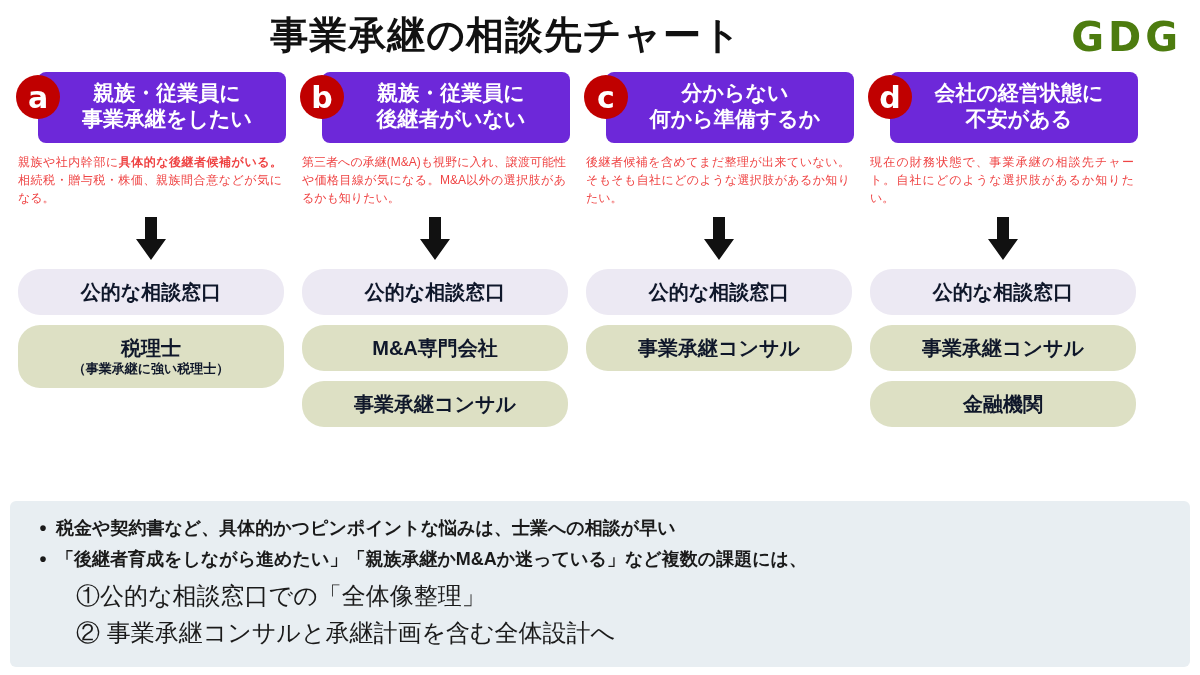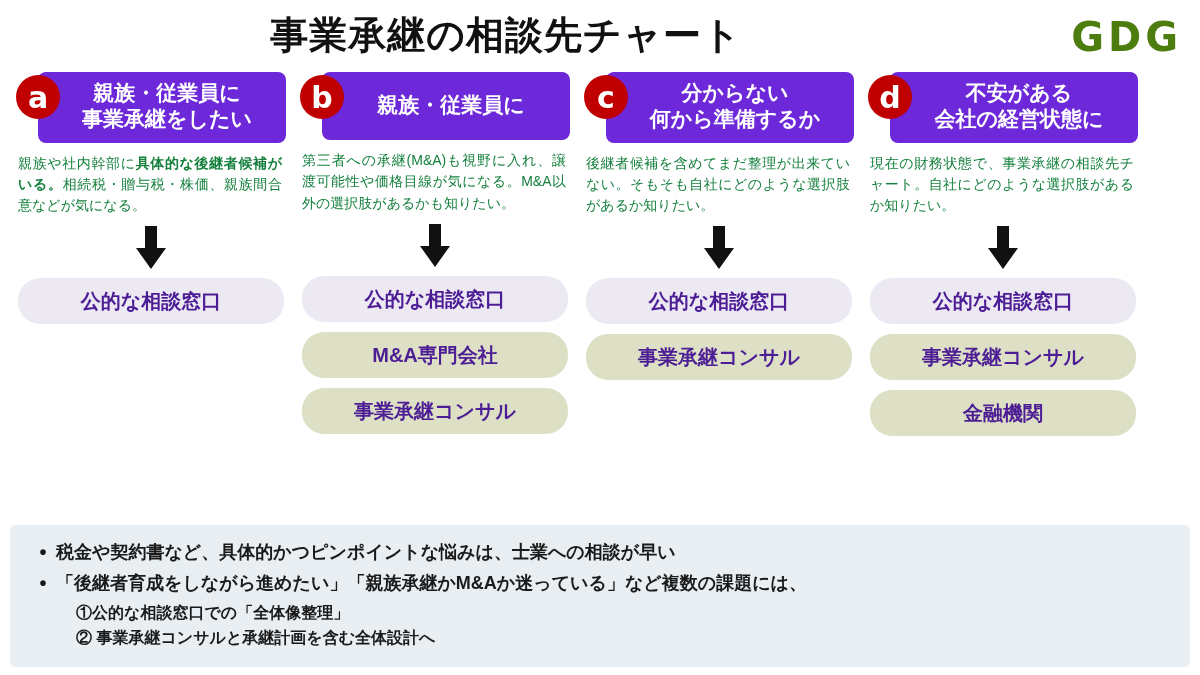--- a/index.html
+++ b/index.html
@@ -80,23 +80,23 @@
     font-weight: bold;
     display: flex;
     align-items: center;
     justify-content: center;
     font-family: "DejaVu Sans", sans-serif;
     z-index: 3;
   }
   .desc {
     margin-top: 10px;
     padding: 0 4px 0 2px;
-    font-size: 14px;
+    font-size: 12px;
     line-height: 1.52;
-    color: #15803d;
+    color: #ef4444;
     text-align: justify;
   }
   .desc b { font-weight: bold; }
 
   .arrow {
     display: block;
     margin: 10px auto 8px auto;
     width: 34px;
   }
   .arrow-wrap {
@@ -106,21 +106,21 @@
   }
 
   .pill {
     border-radius: 22px;
     text-align: center;
     font-size: 20px;
     font-weight: bold;
     padding: 11px 6px;
     margin: 0 2px 10px 2px;
     line-height: 1.2;
-    color: #4c1d95;
+    color: #0f172a;
   }
   .pill.public { background: #ece9f3; }
   .pill.green { background: #dde0c4; }
   .pill small {
     display: block;
     font-size: 13px;
     font-weight: bold;
     margin-top: 1px;
   }
 
@@ -143,22 +143,22 @@
     margin-bottom: 4px;
   }
   .bullet {
     width: 26px;
     flex: 0 0 26px;
     font-size: 20px;
     line-height: 1.35;
     text-align: center;
   }
   .f-sub {
-    font-size: 16px;
-    font-weight: bold;
+    font-size: 24px;
+    font-weight: normal;
     line-height: 1.55;
     padding-left: 46px;
   }
 </style>
 </head>
 <body>
 
 <div class="title">事業承継の相談先チャート</div>
 <div class="logo">GDG</div>
 
@@ -172,27 +172,29 @@
         <div>事業承継をしたい</div>
       </div>
     </div>
     <div class="desc"><span>親族や社内幹部に</span><b>具体的な後継者候補がいる。</b><span>相続税・贈与税・株価、親族間合意などが気になる。</span></div>
     <div class="arrow-wrap">
       <svg class="arrow" viewBox="0 0 34 44">
         <polygon points="11,0 23,0 23,22 32,22 17,43 2,22 11,22" fill="#111111"></polygon>
       </svg>
     </div>
     <div class="pill public"><span>公的な相談窓口</span></div>
+    <div class="pill green"><span>税理士</span><small>（事業承継に強い税理士）</small></div>
   </div>
 
   <div class="col">
     <div class="badge">b</div>
     <div class="head-box">
       <div>
         <div>親族・従業員に</div>
+        <div>後継者がいない</div>
       </div>
     </div>
     <div class="desc">第三者への承継(M&amp;A)も視野に入れ、譲渡可能性や価格目線が気になる。M&amp;A以外の選択肢があるかも知りたい。</div>
     <div class="arrow-wrap">
       <svg class="arrow" viewBox="0 0 34 44">
         <polygon points="11,0 23,0 23,22 32,22 17,43 2,22 11,22" fill="#111111"></polygon>
       </svg>
     </div>
     <div class="pill public"><span>公的な相談窓口</span></div>
     <div class="pill green"><span>M&amp;A専門会社</span></div>
@@ -214,22 +216,22 @@
       </svg>
     </div>
     <div class="pill public"><span>公的な相談窓口</span></div>
     <div class="pill green"><span>事業承継コンサル</span></div>
   </div>
 
   <div class="col">
     <div class="badge">d</div>
     <div class="head-box">
       <div>
+        <div>会社の経営状態に</div>
         <div>不安がある</div>
-        <div>会社の経営状態に</div>
       </div>
     </div>
     <div class="desc">現在の財務状態で、事業承継の相談先チャート。自社にどのような選択肢があるか知りたい。</div>
     <div class="arrow-wrap">
       <svg class="arrow" viewBox="0 0 34 44">
         <polygon points="11,0 23,0 23,22 32,22 17,43 2,22 11,22" fill="#111111"></polygon>
       </svg>
     </div>
     <div class="pill public"><span>公的な相談窓口</span></div>
     <div class="pill green"><span>事業承継コンサル</span></div>

